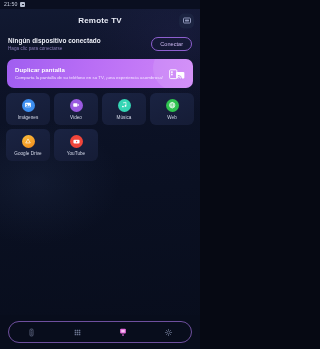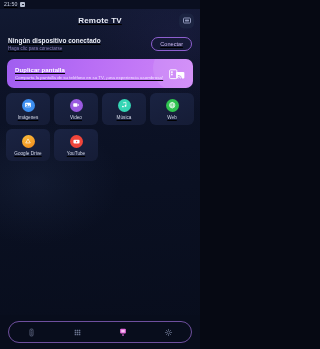--- a/index.html
+++ b/index.html
@@ -10,21 +10,20 @@
     overflow:hidden;
   }
   #app {
     position:relative;
     width:200px; height:349px;
     background:
       radial-gradient(ellipse 120px 90px at 18% 52%, rgba(58,78,120,0.16) 0%, rgba(58,78,120,0) 70%),
       radial-gradient(ellipse 150px 110px at 88% 10%, rgba(60,50,120,0.18) 0%, rgba(60,50,120,0) 72%),
       linear-gradient(175deg, #121a33 0%, #0d1328 22%, #0a1022 55%, #080d1c 100%);
     overflow:hidden;
-    text-decoration:underline;
   }
 
   
   .statusbar {
     height:9px;
     display:flex; align-items:center;
     padding:0 4px;
     background:#0a0f20;
   }
   .sb-time {

